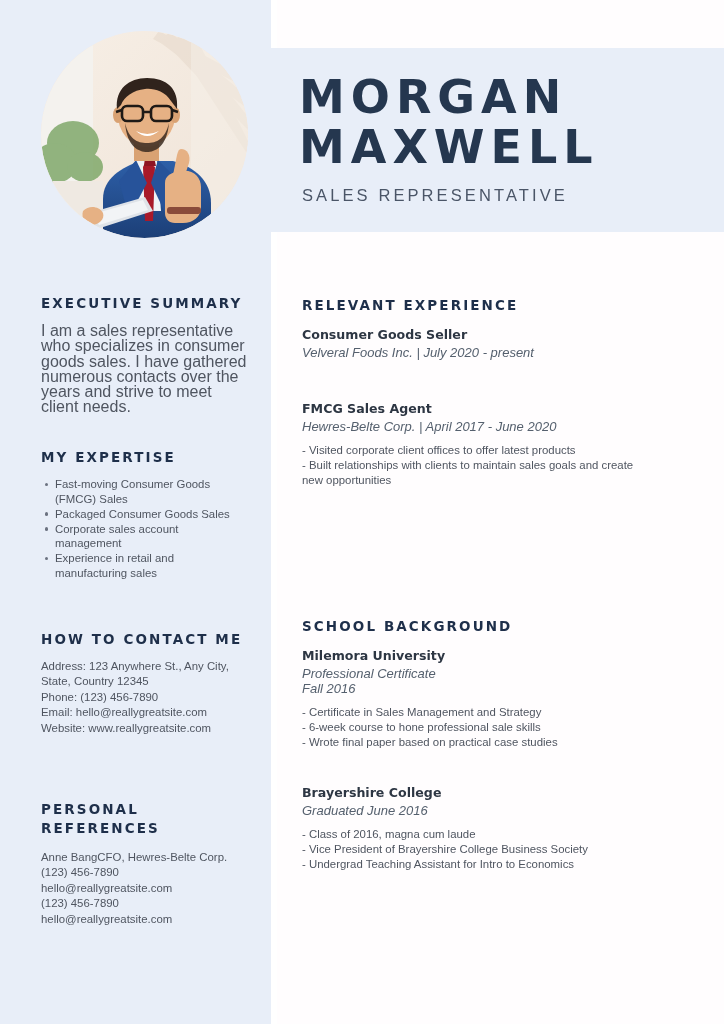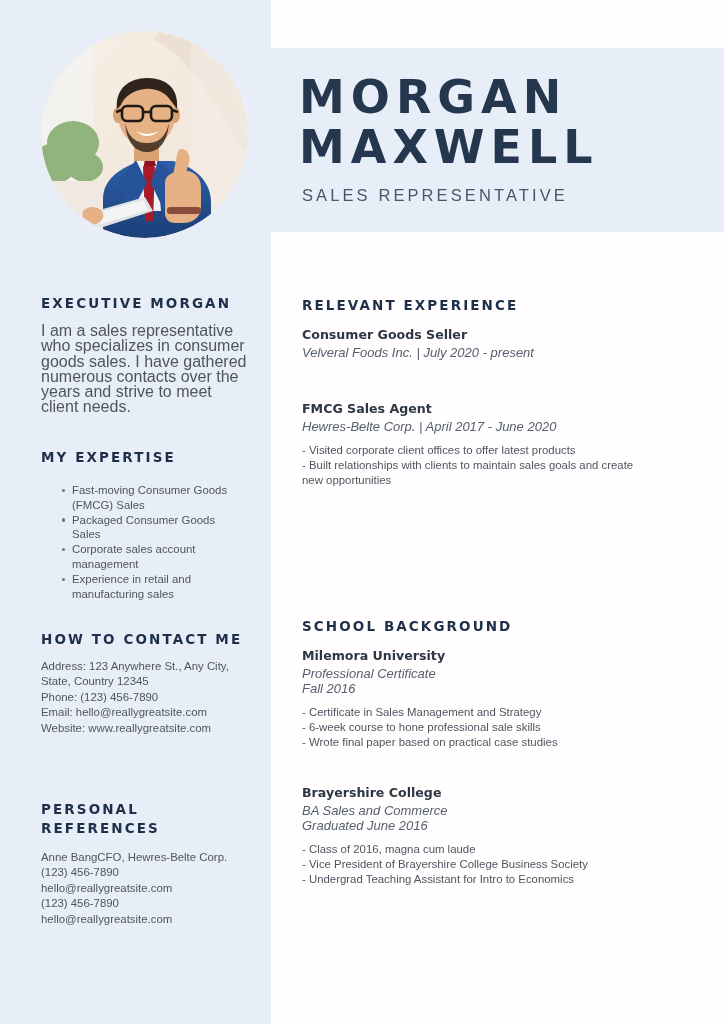--- a/index.html
+++ b/index.html
@@ -118,21 +118,21 @@
   
   .side-sec { position: absolute; left: 41px; width: 207px; }
   #sec-summary  { top: 294px; }
   #sec-expertise{ top: 448px; }
   #sec-contact  { top: 630px; }
   #sec-refs     { top: 800px; }
 
   .side-sec .sec-head { margin-bottom: 11px; }
   #sec-refs .sec-head { line-height: 19px; margin-bottom: 12px; }
 
-  ul.bullets { margin: 17px; padding: 0 0 0 14px; list-style: none; }
+  ul.bullets { margin: 0; padding: 0 0 0 14px; list-style: none; }
   ul.bullets li {
     position: relative;
     font-family: "Liberation Sans", sans-serif;
     font-size: 11.4px;
     line-height: 14.6px;
     color: #4f5560;
     margin-bottom: 0.5px;
   }
   ul.bullets li:before {
     content: "";
@@ -270,21 +270,21 @@
     </svg>
   </div>
 
   <div class="name-block">
     <div class="name-line">MORGAN</div>
     <div class="name-line">MAXWELL</div>
     <div class="job-title">SALES REPRESENTATIVE</div>
   </div>
 
   <div class="side-sec" id="sec-summary">
-    <div class="sec-head">EXECUTIVE MORGAN</div>
+    <div class="sec-head">EXECUTIVE SUMMARY</div>
     <div class="body-text">I am a sales representative who specializes in consumer goods sales. I have gathered numerous contacts over the years and strive to meet client needs.</div>
   </div>
 
   <div class="side-sec" id="sec-expertise">
     <div class="sec-head">MY EXPERTISE</div>
     <ul class="bullets">
       <li>Fast-moving Consumer Goods (FMCG) Sales</li>
       <li>Packaged Consumer Goods Sales</li>
       <li>Corporate sales account management</li>
       <li>Experience in retail and manufacturing sales</li>
@@ -351,21 +351,20 @@
         <div>- 6-week course to hone professional sale skills</div>
         <div>- Wrote final paper based on practical case studies</div>
       </div>
     </div>
 
     <div class="job-gap-sm"></div>
 
     <div class="job">
       <div class="job-name">Brayershire College</div>
       <div class="job-meta two-line">
-        <div>BA Sales and Commerce</div>
         <div>Graduated June 2016</div>
       </div>
       <div class="job-points">
         <div>- Class of 2016, magna cum laude</div>
         <div>- Vice President of Brayershire College Business Society</div>
         <div>- Undergrad Teaching Assistant for Intro to Economics</div>
       </div>
     </div>
   </div>
 

